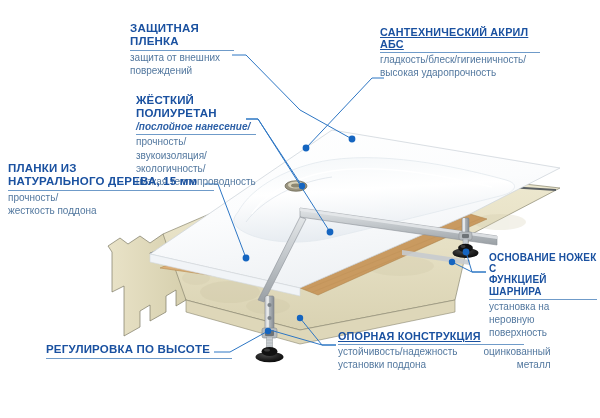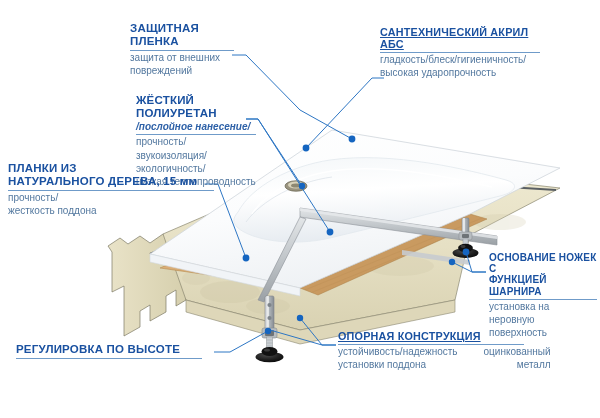--- a/index.html
+++ b/index.html
@@ -273,18 +273,18 @@
   </div>
 
   <div class="callout" style="left:489px;top:252px;width:108px;">
     <div class="c-title sz-sm">ОСНОВАНИЕ НОЖЕК С
 ФУНКЦИЕЙ ШАРНИРА</div>
     <div class="head-rule"></div>
     <div class="c-desc">установка на неровную
 поверхность</div>
   </div>
 
-  <div class="callout" style="left:16px;top:343px;width:186px;">
+  <div class="callout" style="left:46px;top:343px;width:186px;">
     <div class="c-title sz-lg">РЕГУЛИРОВКА ПО ВЫСОТЕ</div>
     <div class="head-rule"></div>
   </div>
 
 </div>
 
 </body></html>

